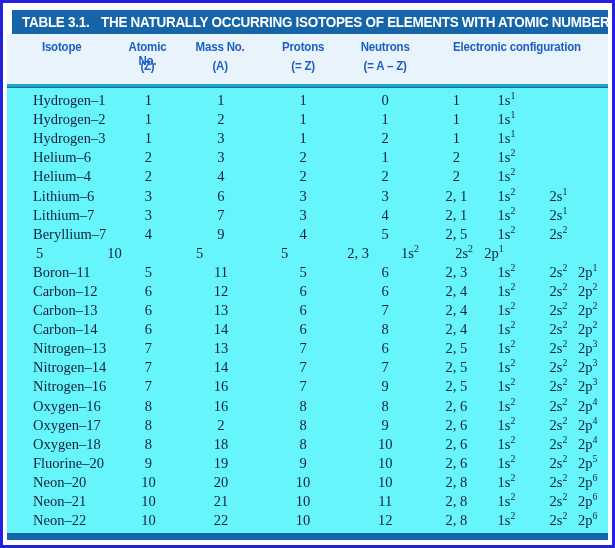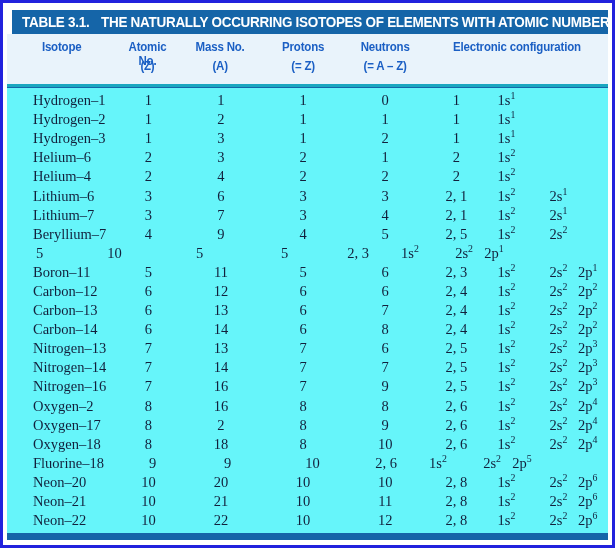--- a/index.html
+++ b/index.html
@@ -314,21 +314,21 @@
         <div class="c-z">7</div>
         <div class="c-a">16</div>
         <div class="c-p">7</div>
         <div class="c-n">9</div>
         <div class="c-shell">2, 5</div>
         <div class="c-o1">1s<sup>2</sup></div>
         <div class="c-o2">2s<sup>2</sup></div>
         <div class="c-o3">2p<sup>3</sup></div>
       </div>
       <div class="row">
-        <div class="c-iso">Oxygen–2</div>
+        <div class="c-iso">Oxygen–16</div>
         <div class="c-z">8</div>
         <div class="c-a">16</div>
         <div class="c-p">8</div>
         <div class="c-n">8</div>
         <div class="c-shell">2, 6</div>
         <div class="c-o1">1s<sup>2</sup></div>
         <div class="c-o2">2s<sup>2</sup></div>
         <div class="c-o3">2p<sup>4</sup></div>
       </div>
       <div class="row">
@@ -347,22 +347,23 @@
         <div class="c-z">8</div>
         <div class="c-a">18</div>
         <div class="c-p">8</div>
         <div class="c-n">10</div>
         <div class="c-shell">2, 6</div>
         <div class="c-o1">1s<sup>2</sup></div>
         <div class="c-o2">2s<sup>2</sup></div>
         <div class="c-o3">2p<sup>4</sup></div>
       </div>
       <div class="row">
-        <div class="c-iso">Fluorine–18</div>
+        <div class="c-iso">Fluorine–20</div>
         <div class="c-z">9</div>
+        <div class="c-a">19</div>
         <div class="c-p">9</div>
         <div class="c-n">10</div>
         <div class="c-shell">2, 6</div>
         <div class="c-o1">1s<sup>2</sup></div>
         <div class="c-o2">2s<sup>2</sup></div>
         <div class="c-o3">2p<sup>5</sup></div>
       </div>
       <div class="row">
         <div class="c-iso">Neon–20</div>
         <div class="c-z">10</div>

